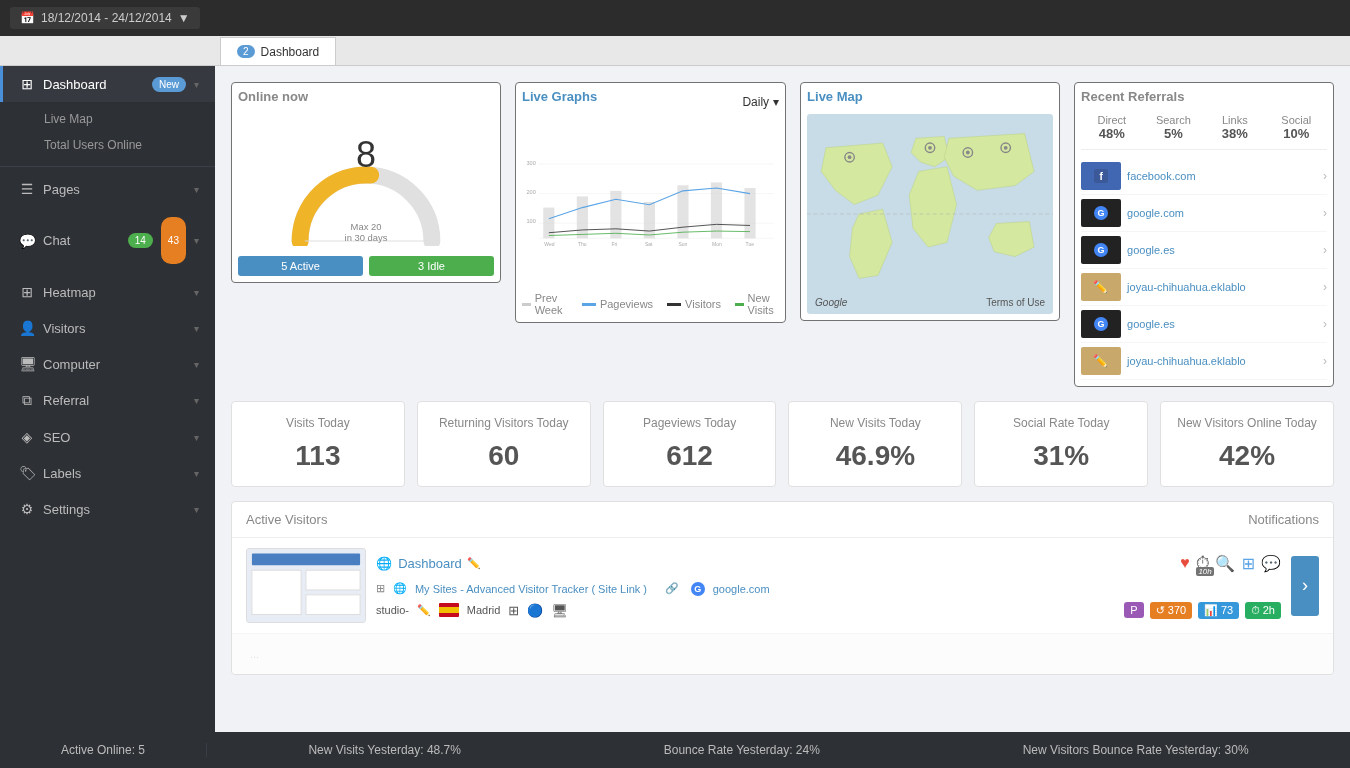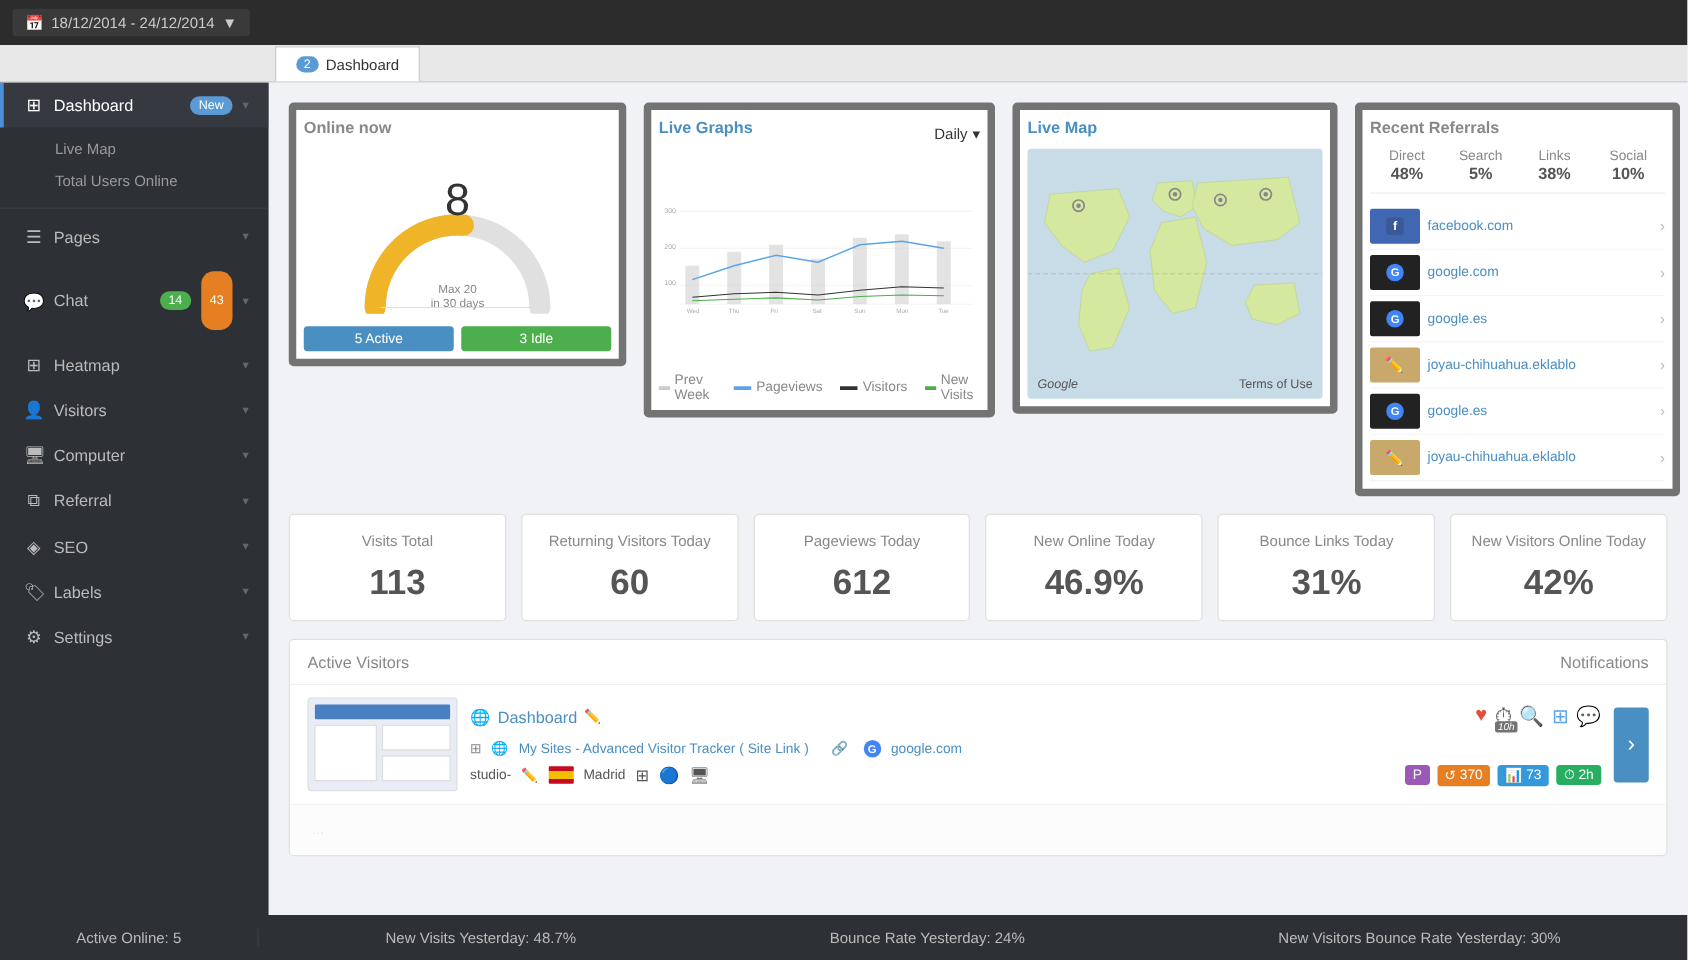--- a/index.html
+++ b/index.html
@@ -144,21 +144,21 @@
     .top-row {
       display: grid;
       grid-template-columns: 270px 1fr 260px 260px;
       gap: 14px;
       align-items: start;
     }
 
     .widget {
       background: #fff;
       border-radius: 4px;
-      border: 6px solid #737373;
+      border: 1px solid #737373;
       padding: 6px;
     }
     .widget-title {
       font-size: 13px;
       color: #888;
       margin-bottom: 10px;
       font-weight: 600;
     }
     .widget-title.blue { color: #4a8fc1; }
 
@@ -781,37 +781,37 @@
             <span>✏️</span>
           </div>
           <span class="referral-name">joyau-chihuahua.eklablo</span>
           <span class="referral-arrow">›</span>
         </div>
       </div>
     </div>
 
     <div class="stats-row">
       <div class="stat-widget">
-        <div class="stat-label">Visits Total</div>
+        <div class="stat-label">Visits Today</div>
         <div class="stat-value">113</div>
       </div>
       <div class="stat-widget">
         <div class="stat-label">Returning Visitors Today</div>
         <div class="stat-value">60</div>
       </div>
       <div class="stat-widget">
         <div class="stat-label">Pageviews Today</div>
         <div class="stat-value">612</div>
       </div>
       <div class="stat-widget">
-        <div class="stat-label">New Online Today</div>
+        <div class="stat-label">New Visits Today</div>
         <div class="stat-value">46.9%</div>
       </div>
       <div class="stat-widget">
-        <div class="stat-label">Bounce Links Today</div>
+        <div class="stat-label">Social Rate Today</div>
         <div class="stat-value">31%</div>
       </div>
       <div class="stat-widget">
         <div class="stat-label">New Visitors Online Today</div>
         <div class="stat-value">42%</div>
       </div>
     </div>
 
     <div class="active-visitors-section">
       <div class="active-visitors-header">

